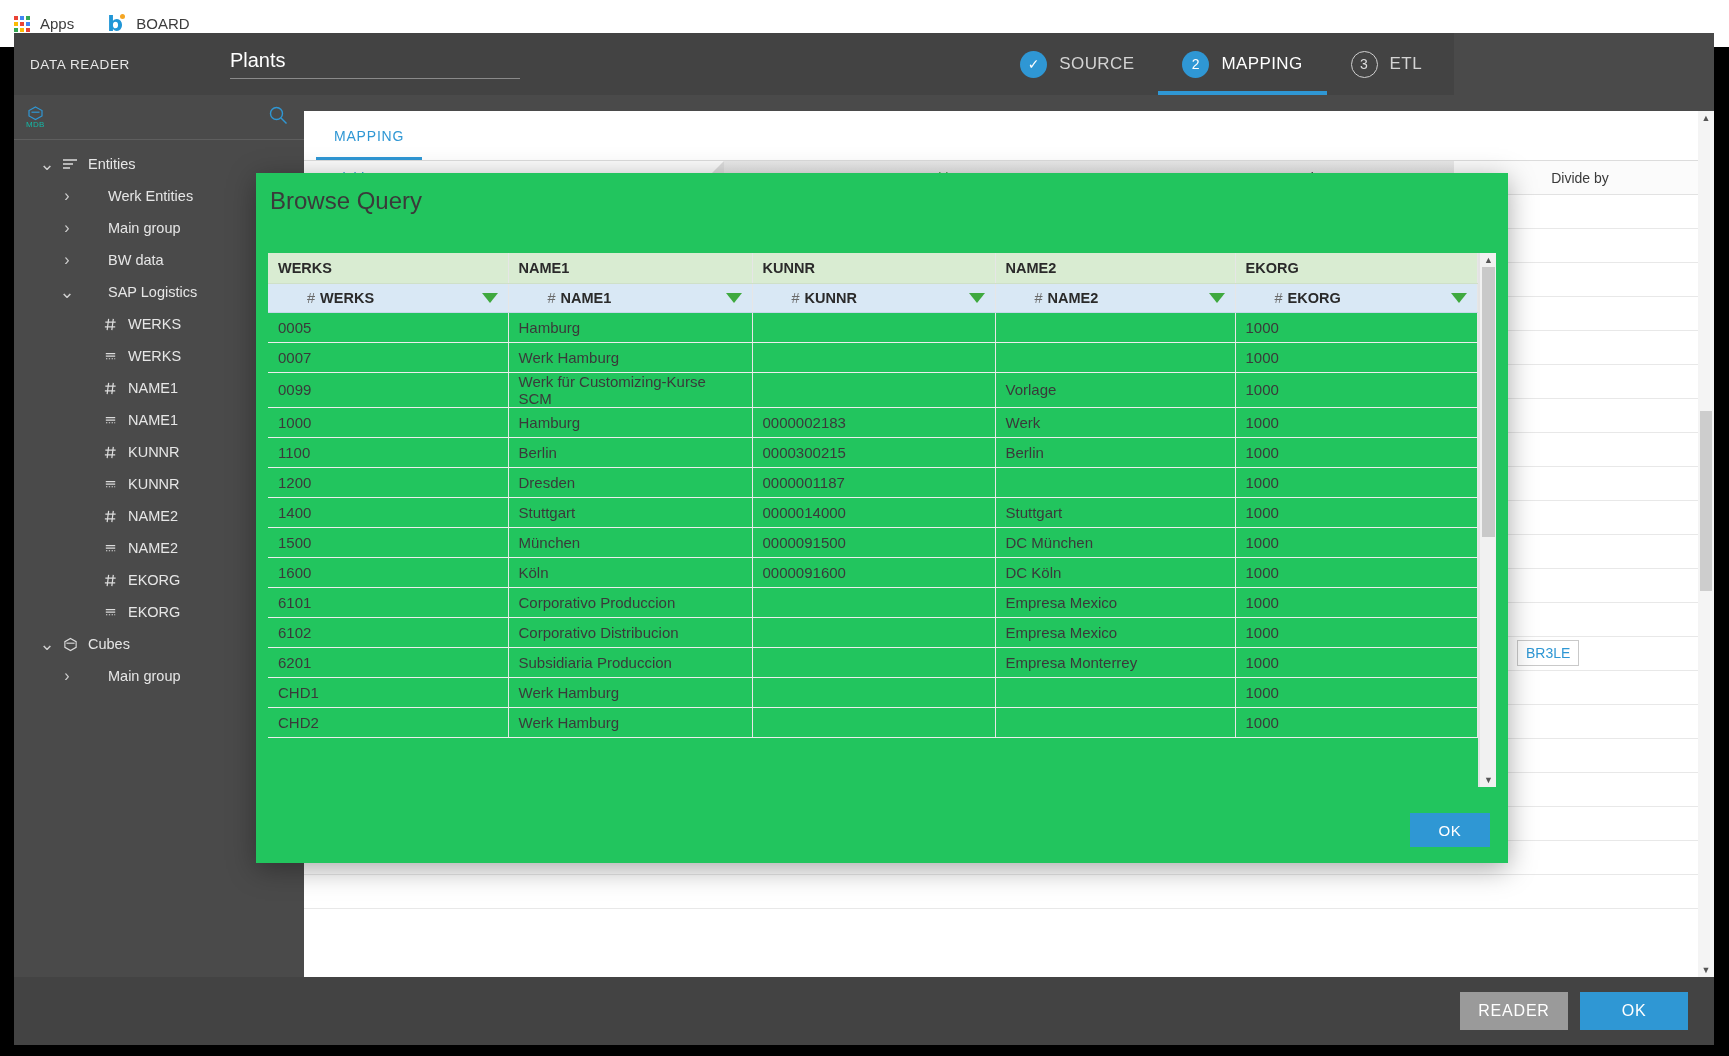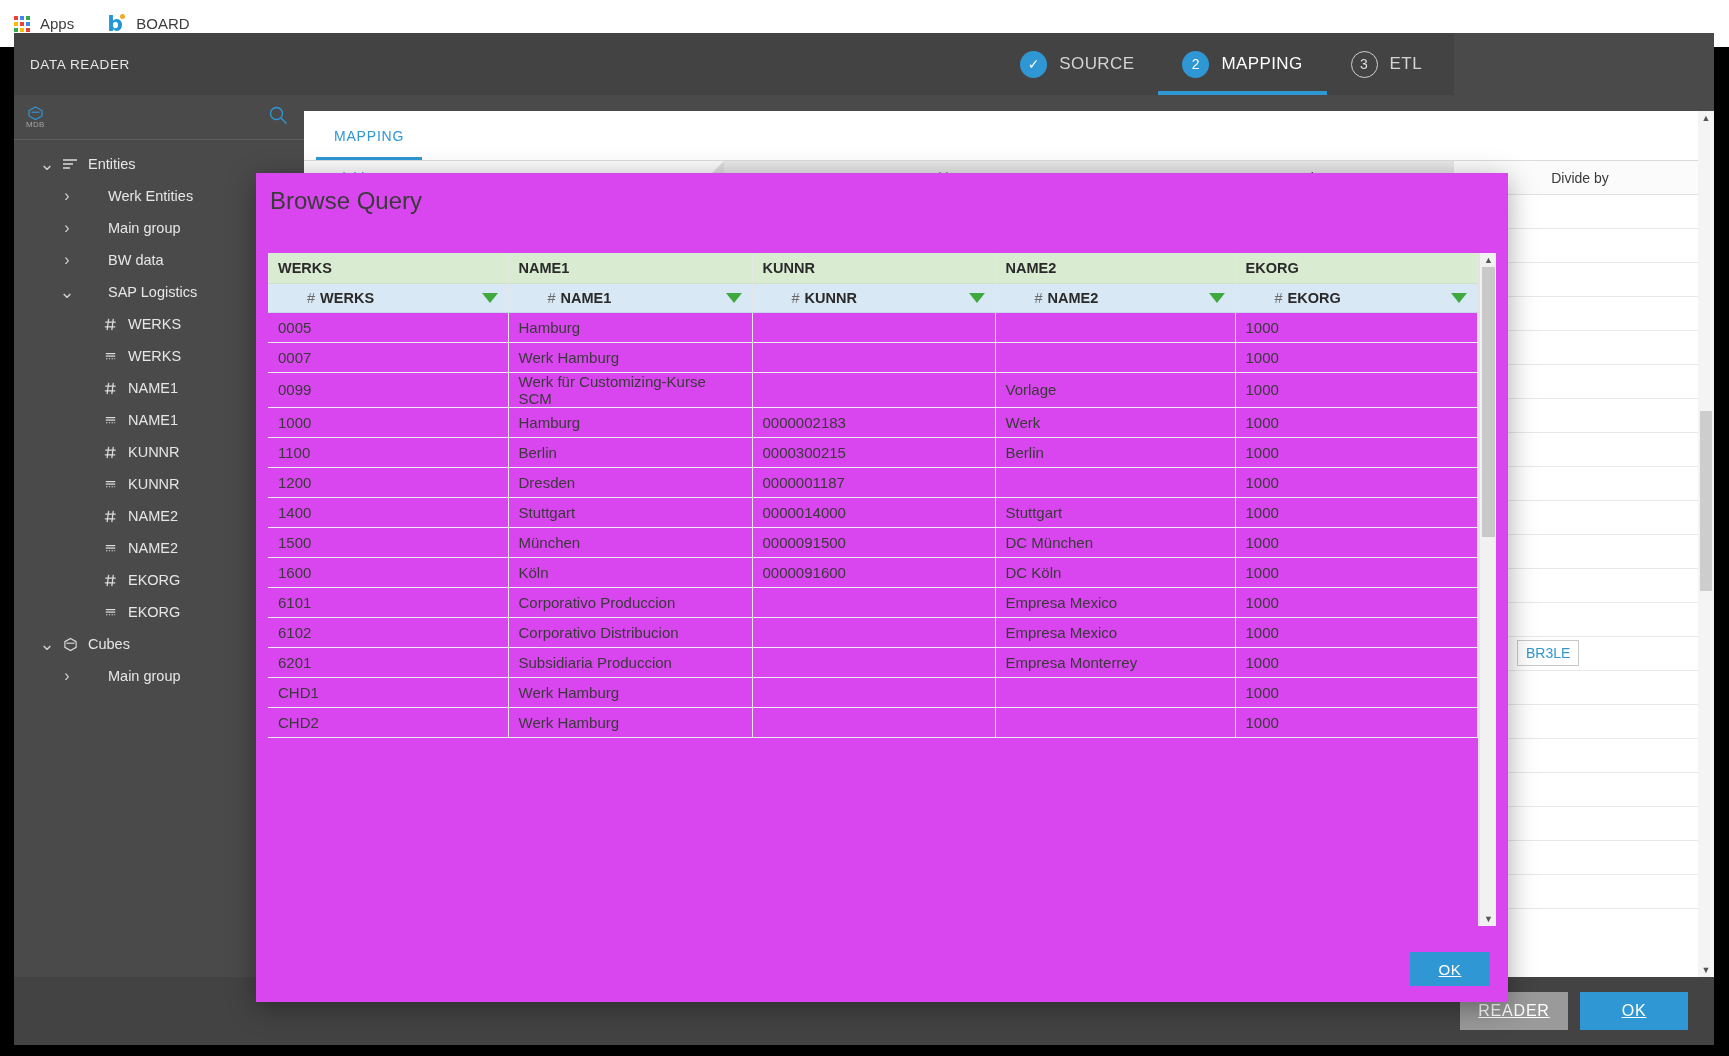--- a/index.html
+++ b/index.html
@@ -69,21 +69,21 @@
 
   
   .sidebar {
     position: absolute; left: 0; top: 62px; width: 290px; bottom: 0;
     background: #4a4a4a;
   }
   .sidebar-top {
     height: 45px; display: flex; align-items: center; justify-content: space-between;
     padding: 0 16px 0 12px; border-bottom: 1px solid #5e5e5e;
   }
-  .mdb-icon { display:flex; flex-direction:column; align-items:center; color:#a3a3a3; }
+  .mdb-icon { display:flex; flex-direction:column; align-items:center; color:#14b8a6; }
   .mdb-icon .mdb-text { font-size: 8px; letter-spacing: .3px; margin-top:-1px; }
   .search-icon { color:#2f97d4; }
   .tree { padding-top: 8px; overflow: hidden; height: calc(100% - 46px); }
   .tree-row {
     display: flex; align-items: center; height: 32px; color: #e6e6e6;
     font-size: 14.5px; cursor: pointer; user-select: none;
   }
   .chev { width: 22px; display:flex; justify-content:center; color:#cfcfcf; flex:0 0 22px; }
   .tree-icon { width: 24px; display:flex; justify-content:center; align-items:center; flex:0 0 24px; color:#d8d8d8; }
   .tree-label { margin-left: 6px; }
@@ -125,28 +125,28 @@
     position: absolute; left: 1213px; top: 445px; font-size: 14px; color: #2f97d4;
     border: 1px solid #c9c9c9; padding: 4px 8px; background:#fff;
   }
 
   
   .footer {
     position: absolute; left: 0; right: 0; bottom: 0; height: 68px;
     background: #434343; display:flex; align-items:center; justify-content:flex-end;
     padding-right: 26px; gap: 12px;
   }
-  .btn { font-size: 16px; letter-spacing: .8px; color:#fff; border:none; cursor:pointer;text-decoration:underline; }
+  .btn { font-size: 16px; letter-spacing: .8px; color:#fff; border:none; cursor:pointer; }
   .btn-cancel { background: #9a9a9a; width: 108px; height: 38px; }
   .btn-ok-footer { background: #2f97d4; width: 108px; height: 38px; }
 
   
   .modal {
-    position: absolute; left: 242px; top: 140px; width: 1252px; height: 829px;
-    background: #d946ef; box-shadow: 0 6px 26px rgba(0,0,0,.34);
+    position: absolute; left: 242px; top: 140px; width: 1252px; height: 690px;
+    background: #22c55e; box-shadow: 0 6px 26px rgba(0,0,0,.34);
     z-index: 30;
   }
   .modal-title { font-size: 24px; color: #3a3a3a; padding: 14px 0 0 14px; font-weight: 400; }
 
   .grid-wrap { position: absolute; left: 12px; top: 80px; right: 12px; bottom: 76px; display:flex; }
   .grid { flex: 1; overflow: hidden; border-right: 1px solid #e3e3e3;}
   table.qgrid { width: 100%; border-collapse: collapse; table-layout: fixed; }
   table.qgrid th, table.qgrid td {
     text-align: left; padding: 0 10px; font-size: 15px; color: #3a3a3a;
     border-right: 1px solid #e6e6e6;
@@ -207,20 +207,23 @@
     </span>
     <span class="apps-label">Apps</span>
     <span class="board-logo">b<span class="dot"></span></span>
     <span class="board-label">BOARD</span>
   </div>
 
   <div class="app-window">
 
     <div class="app-header">
       <span class="data-reader-label">DATA READER</span>
+      <div class="title-field">
+        <span class="title-text">Plants</span>
+      </div>
 
       <div class="steps">
         <div class="step done">
           <span class="badge">✓</span>
           <span>SOURCE</span>
         </div>
         <div class="step active">
           <span class="badge">2</span>
           <span>MAPPING</span>
         </div>

